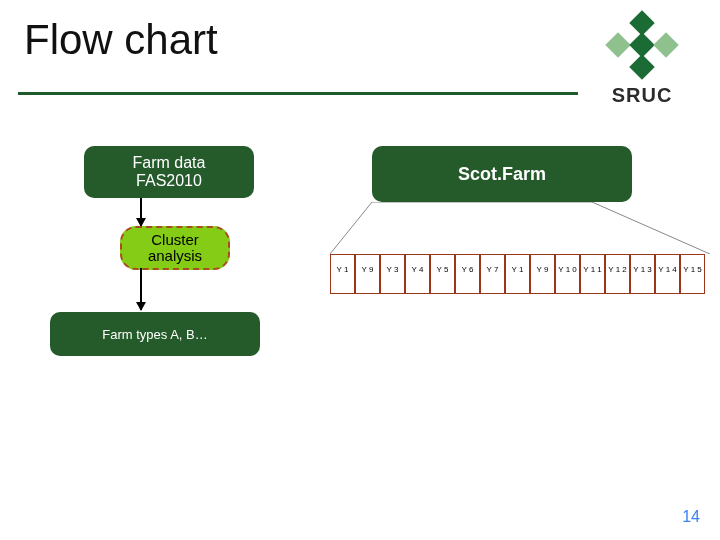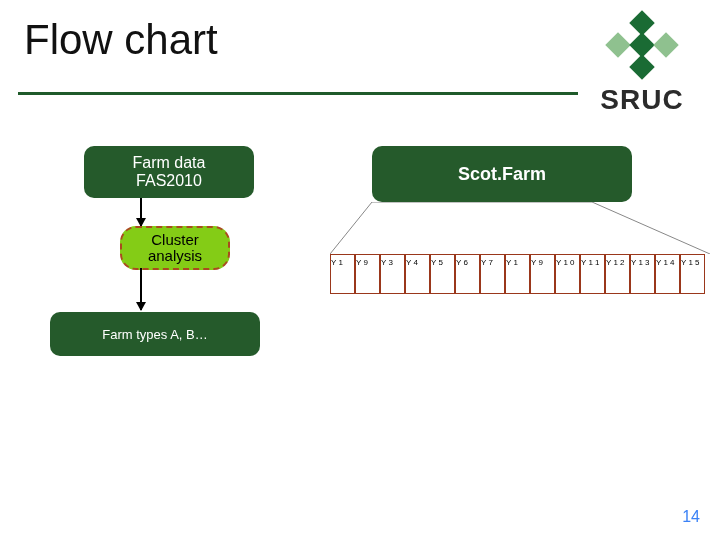--- a/index.html
+++ b/index.html
@@ -48,21 +48,21 @@
     height: 18px;
     transform: rotate(45deg);
     display: inline-block;
     margin: 2px;
   }
   .logo .dk { background: #1a6b34; }
   .logo .lt { background: #8fc18f; }
   .logo .txt {
     margin-top: 6px;
     font-weight: 700;
-    font-size: 28px;
+    font-size: 20px;
     color: #2b2b2b;
     letter-spacing: 1px;
   }
 
   .box {
     position: absolute;
     background: #255a2b;
     color: #ffffff;
     border-radius: 10px;
     text-align: center;
@@ -129,21 +129,22 @@
     gap: 0;
   }
   .yr {
     width: 25px;
     height: 40px;
     border: 1px solid #9a371b;
     background: #ffffff;
     box-sizing: border-box;
     font-size: 8px;
     line-height: 1.1;
-    padding-top: 4px;
+    text-align: center;
+    padding-top: 11px;
     color: #000;
     word-break: break-all;
   }
 
   .pagenum {
     position: absolute;
     right: 20px;
     bottom: 14px;
     font-size: 16px;
     color: #3b82f6;

